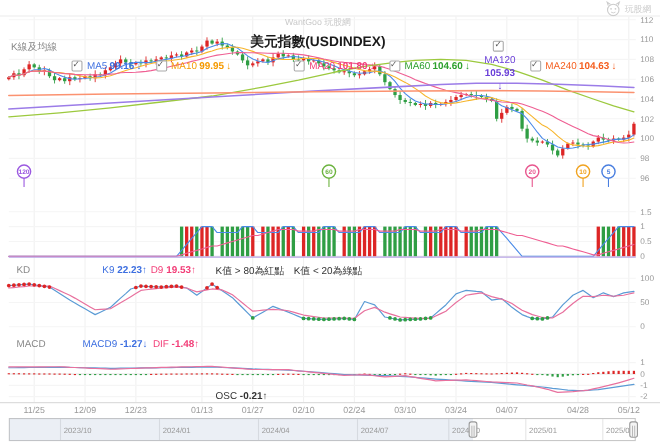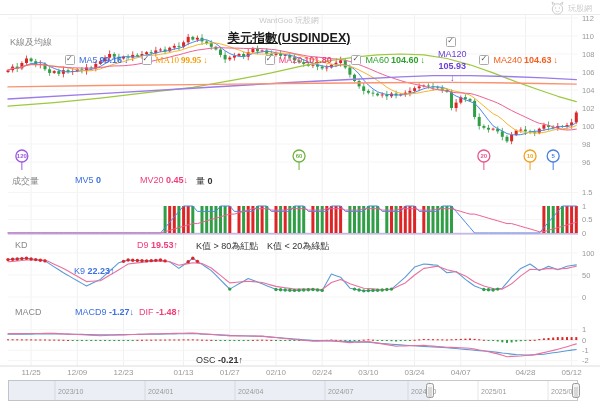--- a/index.html
+++ b/index.html
@@ -6,21 +6,21 @@
   #app{position:relative;width:600px;height:403px;background:#fff;overflow:hidden;}
   #chart-svg{position:absolute;top:0;left:0;}
   .hrow{position:absolute;display:flex;align-items:center;gap:13px;font-size:9px;white-space:nowrap;}
   .hrow2{position:absolute;left:0;width:100%;height:13px;font-size:9px;white-space:nowrap;}
   .hrow2>span{position:absolute;top:0;}
   .gray{color:#888;}
   .ma-item{display:inline-flex;align-items:center;gap:2px;cursor:pointer;margin-top:35px;}
   .cb{display:inline-block;width:8px;height:8px;border:1px solid #aaa;border-radius:1.5px;background:#fff;position:relative;margin-right:2px;}
   .cb:after{content:"✓";position:absolute;left:0px;top:-2.5px;font-size:8px;color:#555;}
   b{font-weight:bold;}
-  .title{position:absolute;top:30px;left:0;right:22px;text-align:center;font-size:12.5px;font-weight:bold;color:#1a1a1a;z-index:3;text-decoration:underline;}
+  .title{position:absolute;top:30px;left:0;right:22px;text-align:center;font-size:12.5px;font-weight:bold;color:#1a1a1a;z-index:3;}
   .watermark{position:absolute;top:15px;left:0;right:22px;text-align:center;font-size:8px;color:#c9c9c9;z-index:3;}
   .logo{position:absolute;top:1px;right:8px;color:#ccc;font-size:8px;display:flex;align-items:center;gap:2px;z-index:4;}
 </style>
 </head>
 <body>
 
 <div id="app">
   <svg id="chart-svg" width="600" height="403">
       <line x1="0" y1="14.5" x2="600" y2="14.5" stroke="#ececec" stroke-width="1"></line>
       <line x1="31.1" y1="15" x2="31.1" y2="366" stroke="#f1f1f1" stroke-width="1"></line>
@@ -624,21 +624,21 @@
     </svg>
 
   <div class="hrow" id="toprow" style="top:2px;left:10px;">
     <span class="gray">K線及均線</span>
     <span class="ma-item" style="color: rgb(61, 111, 224);">
         <span class="cb"></span>
         <span>MA5</span>
         <b>99.16</b>
         <span>↓</span>
       </span>
-    <span class="ma-item" style="color: rgb(245, 154, 0); font-family: Liberation Serif, serif;">
+    <span class="ma-item" style="color: rgb(245, 154, 0);">
         <span class="cb"></span>
         <span>MA10</span>
         <b>99.95</b>
         <span>↓</span>
       </span>
     <span class="ma-item" style="color: rgb(242, 61, 119); padding-left: 44px;">
         <span class="cb"></span>
         <span>MA20</span>
         <b>101.80</b>
         <span>↓</span>
@@ -671,30 +671,24 @@
       <circle cx="6.5" cy="7" r="0.8" fill="#ccc"></circle>
       <circle cx="10.5" cy="7" r="0.8" fill="#ccc"></circle>
       <path d="M6.5,10 Q8.5,11.5 10.5,10" fill="none" stroke="#ccc" stroke-width="0.8"></path>
     </svg>
     <span>玩股網</span>
   </div>
 
   <div class="watermark">WantGoo 玩股網</div>
   <div class="title">美元指數(USDINDEX)</div>
 
-  <div class="hrow2" style="top:175px;">
-    <span style="left:12px;color:#888;">成交量</span>
-    <span style="left: 75px; color: rgb(61, 111, 224);" class="c-mv5"><span>MV5</span> <b>0</b></span>
-    <span style="left: 140px; color: rgb(242, 61, 119);" class="c-mv20"><span>MV20</span> <b>0.45</b><span>↓</span></span>
-    <span style="left:196px;color:#333;"><span>量</span> <b>0</b></span>
-  </div>
 
   <div class="hrow2" style="top:240px;">
     <span style="left:15px;color:#888;">KD</span>
-    <span style="left: 74px; color: rgb(61, 111, 224); margin-top: 26px;" class="c-k"><span>K9</span> <b>22.23</b><span>↑</span></span>
+    <span style="left: 93px; color: rgb(61, 111, 224);" class="c-k"><span>K9</span> <b>22.23</b><span>↑</span></span>
     <span style="left: 137px; color: rgb(242, 61, 119);" class="c-d"><span>D9</span> <b>19.53</b><span>↑</span></span>
     <span style="left:196px;color:#333;">K值 &gt; 80為紅點</span>
     <span style="left:267px;color:#333;">K值 &lt; 20為綠點</span>
   </div>
 
   <div class="hrow2" style="top:307px;">
     <span style="left:15px;color:#888;">MACD</span>
     <span style="left: 75px; color: rgb(61, 111, 224);" class="c-k"><span>MACD9</span> <b>-1.27</b><span>↓</span></span>
     <span style="left: 139px; color: rgb(242, 61, 119);" class="c-d"><span>DIF</span> <b>-1.48</b><span>↑</span></span>
     <span style="left:196px;color:#333;margin-top:48px;"><span>OSC</span> <b>-0.21</b><span>↑</span></span>

